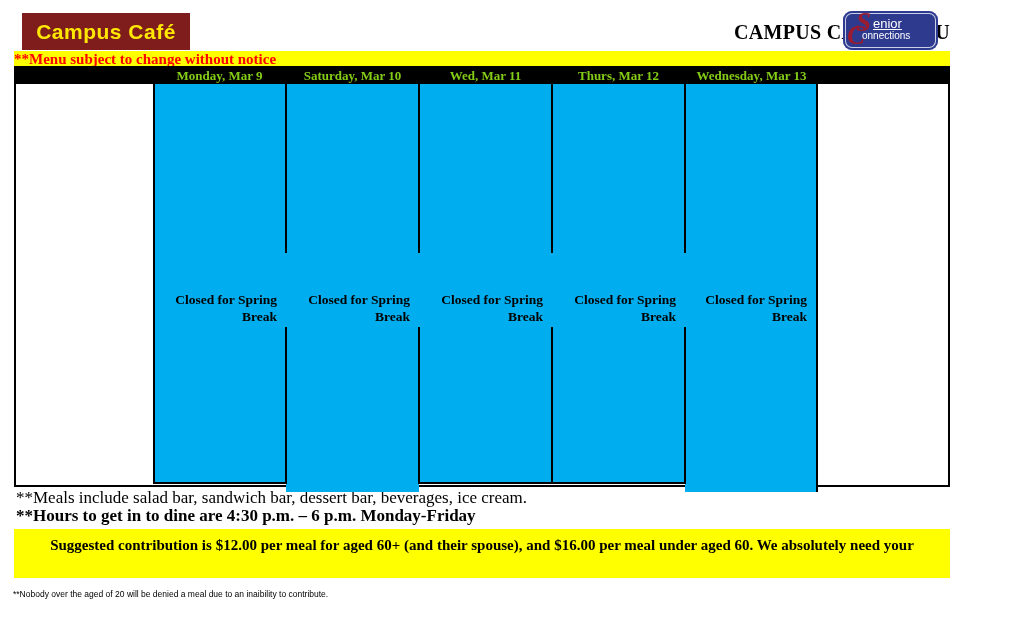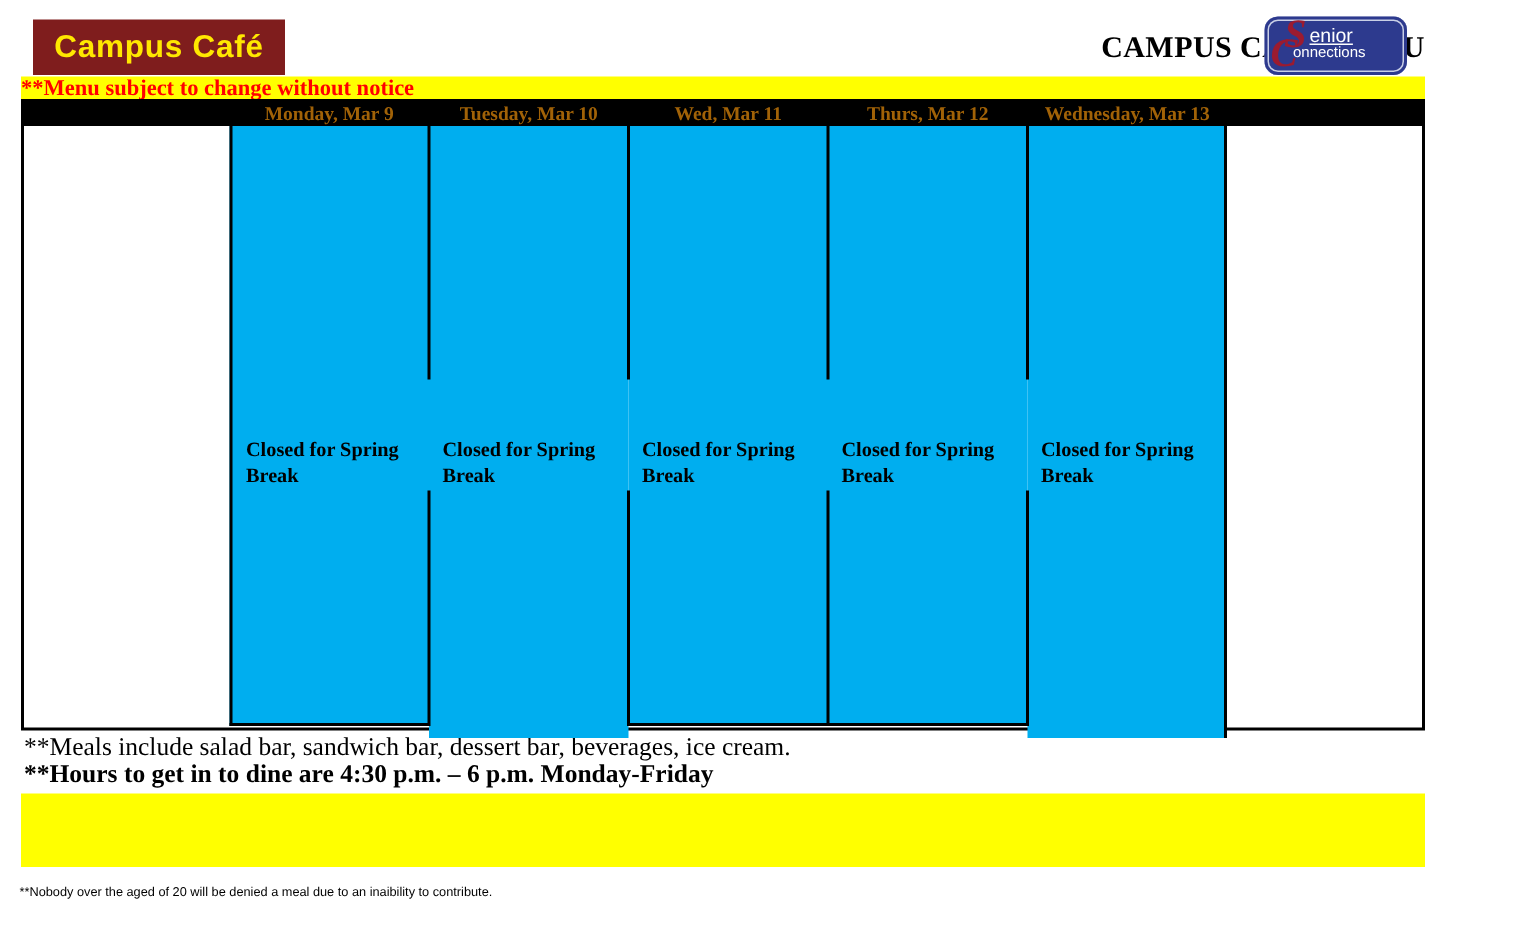--- a/index.html
+++ b/index.html
@@ -43,40 +43,40 @@
   }
 
   
   .menu-table {
     position:absolute; left:14px; top:66px; width:936px; height:421px;
     border:2px solid #000; background:#fff; z-index:2;
   }
   .header-row { position:absolute; left:0; top:0; width:100%; height:16px; background:#000; }
   .day-label {
     position:absolute; top:0; height:16px; line-height:16px; width:133px;
-    text-align:center; color:#a16207; font-weight:bold; font-size:13px;
+    text-align:center; color:#84cc16; font-weight:bold; font-size:13px;
   }
   .dl0 { left:137px; } .dl1 { left:270px; } .dl2 { left:403px; } .dl3 { left:536px; } .dl4 { left:669px; }
 
   .cols { position:absolute; left:137px; top:16px; width:665px; height:410px; }
   .day-col { position:absolute; top:0; width:133px; height:400px; background:#00aeef; }
   .dc0 { left:0;    border-left:2px solid #000; border-bottom:2px solid #000; }
   .dc1 { left:133px; height:408px; }
   .dc2 { left:266px; border-bottom:2px solid #000; }
   .dc3 { left:399px; border-bottom:2px solid #000; }
   .dc4 { left:532px; height:408px; border-right:2px solid #000; }
   .day-col + .day-col::before {
     content:""; position:absolute; left:-1px; top:0; width:2px; height:169px; background:#000;
   }
   .day-col + .day-col::after {
     content:""; position:absolute; left:-1px; top:243px; width:2px; height:157px; background:#000;
   }
   .closed-text {
     position:absolute; top:207px; left:0; width:100%; padding:0 9px;
-    text-align:left; font-weight:bold; font-size:13.5px; line-height:17px;
+    text-align:right; font-weight:bold; font-size:13.5px; line-height:17px;
   }
 
   
   .meals-note { position:absolute; left:16px; top:488px; font-size:17px; }
   .hours-note { position:absolute; left:16px; top:506px; font-size:17px; font-weight:bold; }
   .contrib-block {
     position:absolute; left:14px; top:529px; width:936px; height:49px;
     background:#ffff00; text-align:center; font-weight:bold; font-size:15px;
     line-height:19px; padding-top:7px;
   }
@@ -98,21 +98,21 @@
   <span class="big-letter big-c">C</span>
   <span class="word2">onnections</span>
 </div>
 
 <div class="notice-bar"></div>
 <div class="notice-text">**Menu subject to change without notice</div>
 
 <div class="menu-table">
   <div class="header-row">
     <div class="day-label dl0">Monday, Mar 9</div>
-    <div class="day-label dl1">Tuesday, Mar 10</div>
+    <div class="day-label dl1">Saturday, Mar 10</div>
     <div class="day-label dl2">Wed, Mar 11</div>
     <div class="day-label dl3">Thurs, Mar 12</div>
     <div class="day-label dl4">Wednesday, Mar 13</div>
   </div>
 
   <div class="cols">
     <div class="day-col dc0">
       <div class="closed-text">Closed for Spring Break</div>
     </div>
     <div class="day-col dc1">
@@ -127,15 +127,16 @@
     <div class="day-col dc4">
       <div class="closed-text">Closed for Spring Break</div>
     </div>
   </div>
 </div>
 
 <div class="meals-note">**Meals include salad bar, sandwich bar, dessert bar, beverages, ice cream.</div>
 <div class="hours-note">**Hours to get in to dine are 4:30 p.m. – 6 p.m. Monday-Friday</div>
 
 <div class="contrib-block">
+  <div>Suggested contribution is $12.00 per meal for aged 60+ (and their spouse), and $16.00 per meal under aged 60.  We absolutely need your</div>
 </div>
 
 <div class="denial-note">**Nobody over the aged of 20 will be denied a meal due to an inaibility to contribute.</div>
 
 </body></html>

